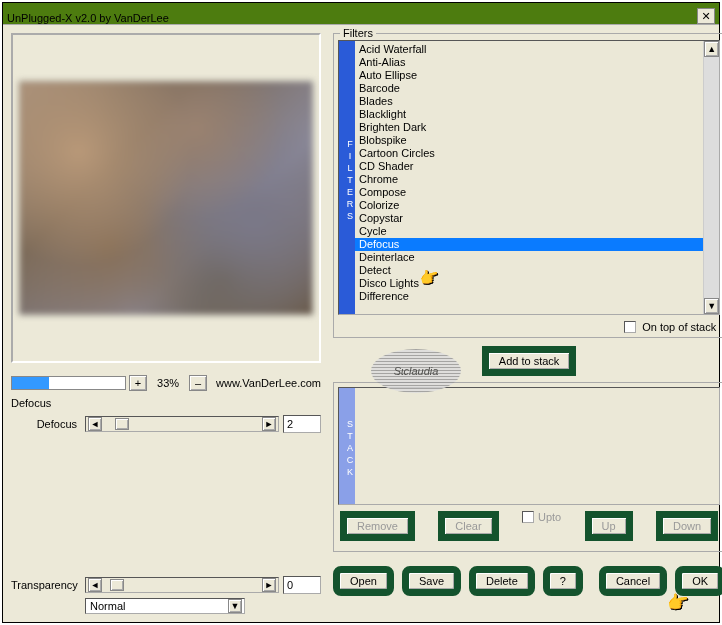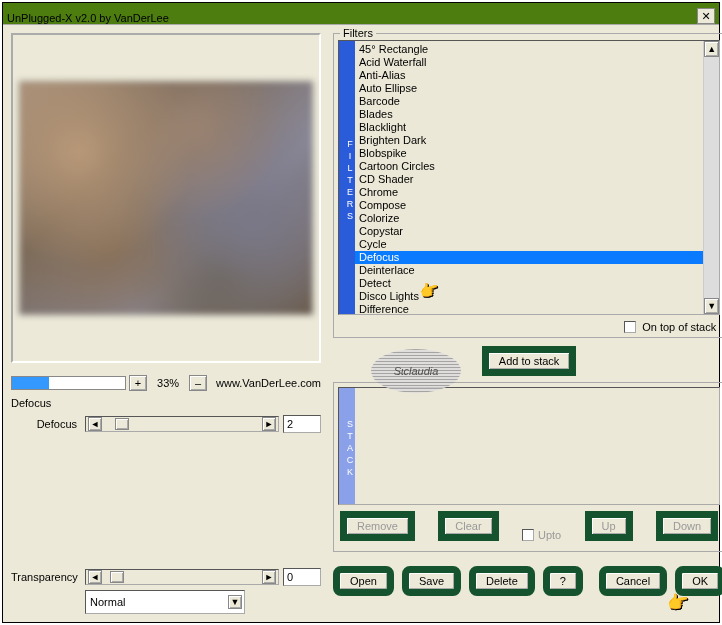--- a/index.html
+++ b/index.html
@@ -50,25 +50,25 @@
 .scroll-track { flex: 1; background: #ddd; }
 .cursor-hand { position: absolute; right: -4px; top: -2px; font-size: 16px; transform: rotate(-15deg); pointer-events: none; text-shadow: 1px 1px 0 #000; }
 .ontop-row { display: flex; align-items: center; justify-content: flex-end; gap: 6px; padding: 6px 4px 0 4px; }
 .checkbox { width: 12px; height: 12px; border: 1px inset #aaa; background: #fff; display: inline-block; }
 .watermark { position: absolute; left: 358px; top: 338px; width: 110px; height: 60px; pointer-events: none; display: flex; align-items: center; justify-content: center; }
 .watermark-inner { width: 90px; height: 44px; background: repeating-linear-gradient(#999 0 1px, #ddd 1px 3px); border-radius: 50%/50%; display: flex; align-items: center; justify-content: center; font-size: 11px; color: #333; font-style: italic; opacity: 0.85; }
 .addstack-row { text-align: center; margin-bottom: 6px; }
 .btn { border: 7px solid #14532d; background: #ece9d8; padding: 2px 10px; font-size: 11px; cursor: default; box-shadow: inset 1px 1px 0 #fff, inset -1px -1px 0 #aaa; }
 .btn.disabled { color: #999; }
 .stack-box { display: flex; border: 1px inset #aaa; background: #ebe8d7; height: 118px; }
-.stack-btns { display: flex; gap: 6px; align-items: flex-end; padding: 6px 2px; justify-content: space-between; }
+.stack-btns { display: flex; gap: 6px; align-items: flex-start; padding: 6px 2px; justify-content: space-between; }
 .bottom-btns { display: flex; gap: 8px; align-items: center; padding-top: 6px; }
 .bottom-btns .btn { min-width: 50px; text-align: left; border-radius: 8px; }
 .filter-sidebar-label.stack { padding-top: 6px; background: #8aa0e8; }
-.select-combo { height: 24px; border: 1px inset #aaa; background: #fff; display: flex; align-items: center; justify-content: space-between; padding: 0 2px 0 4px; width: 160px; }
+.select-combo { height: 16px; border: 1px inset #aaa; background: #fff; display: flex; align-items: center; justify-content: space-between; padding: 0 2px 0 4px; width: 160px; }
 .ok-cursor { position: absolute; right: 30px; bottom: 8px; font-size: 18px; transform: rotate(-10deg); pointer-events: none; text-shadow: 1px 1px 0 #000; }
 </style>
 </head>
 <body>
 
 <div class="window">
   <div class="titlebar">
     <span class="titlebar-title">UnPlugged-X v2.0 by VanDerLee</span>
     <div class="close-btn">
         <span>✕</span>
@@ -123,21 +123,20 @@
         </div>
       </div>
     </div>
 
     <div class="right-panel">
       <div class="fieldset">
         <span class="fieldset-label">Filters</span>
         <div class="filter-box">
           <div class="filter-sidebar-label">FILTERS</div>
           <div class="filter-list" id="filter-list">
-              <div class="filter-item">45° Rectangle</div>
               <div class="filter-item">Acid Waterfall</div>
               <div class="filter-item">Anti-Alias</div>
               <div class="filter-item">Auto Ellipse</div>
               <div class="filter-item">Barcode</div>
               <div class="filter-item">Blades</div>
               <div class="filter-item">Blacklight</div>
               <div class="filter-item">Brighten Dark</div>
               <div class="filter-item">Blobspike</div>
               <div class="filter-item">Cartoon Circles</div>
               <div class="filter-item">CD Shader</div>

